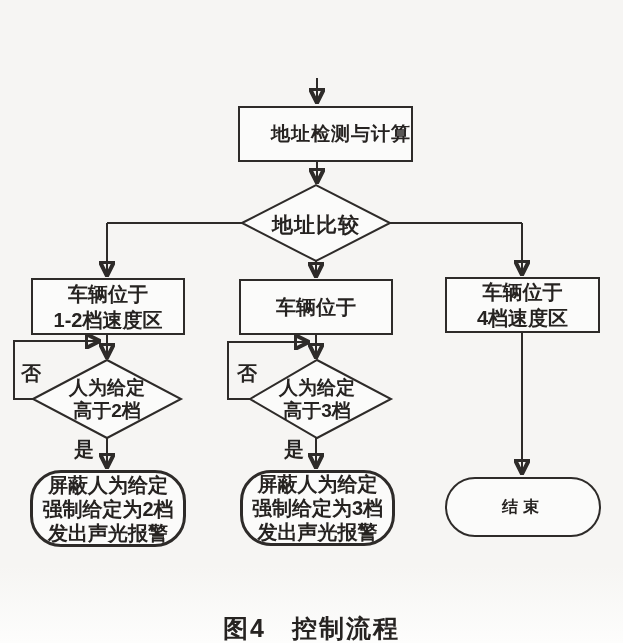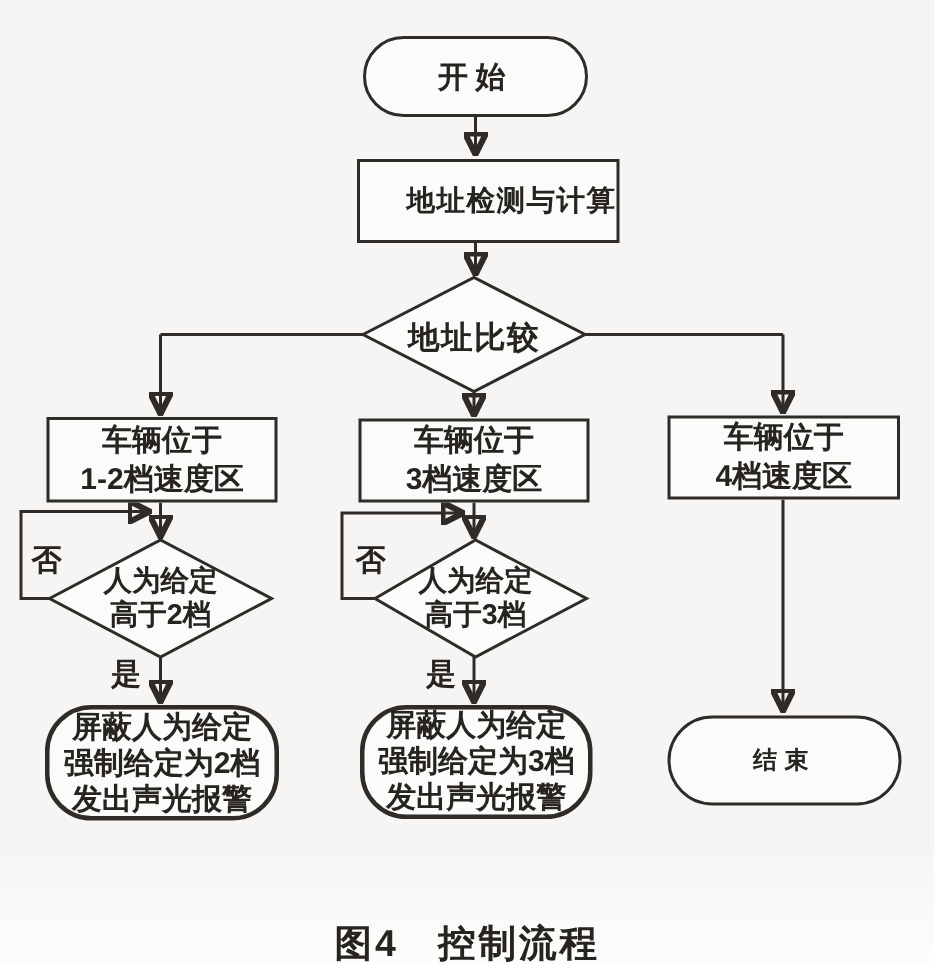--- a/index.html
+++ b/index.html
@@ -110,40 +110,36 @@
 
     <path d="M316 438 V466" marker-end="url(#arrow)"></path>
 
     <path d="M522 333 V472" marker-end="url(#arrow)"></path>
 
     <polygon class="diamond" points="242,223 316,185 390,223 316,261"></polygon>
     <polygon class="diamond" points="33,399 107,360 181,399 107,438"></polygon>
     <polygon class="diamond" points="250,399 317,360 391,399 317,438"></polygon>
   </svg>
 
-  <div class="node oval start-node">
-    <span>开始</span>
-  </div>
 
   <div class="node rect detect-node">
     <span>地址检测与计算</span>
   </div>
 
   <div class="node compare-label">
     <span>地址比较</span>
   </div>
 
   <div class="node rect zone12-node">
     <span>车辆位于</span>
     <span>1-2档速度区</span>
   </div>
 
   <div class="node rect zone3-node">
     <span>车辆位于</span>
-    <span>3档速度区</span>
   </div>
 
   <div class="node rect zone4-node">
     <span>车辆位于</span>
     <span>4档速度区</span>
   </div>
 
   <div class="node check2-label">
     <span>人为给定</span>
     <span>高于2档</span>

